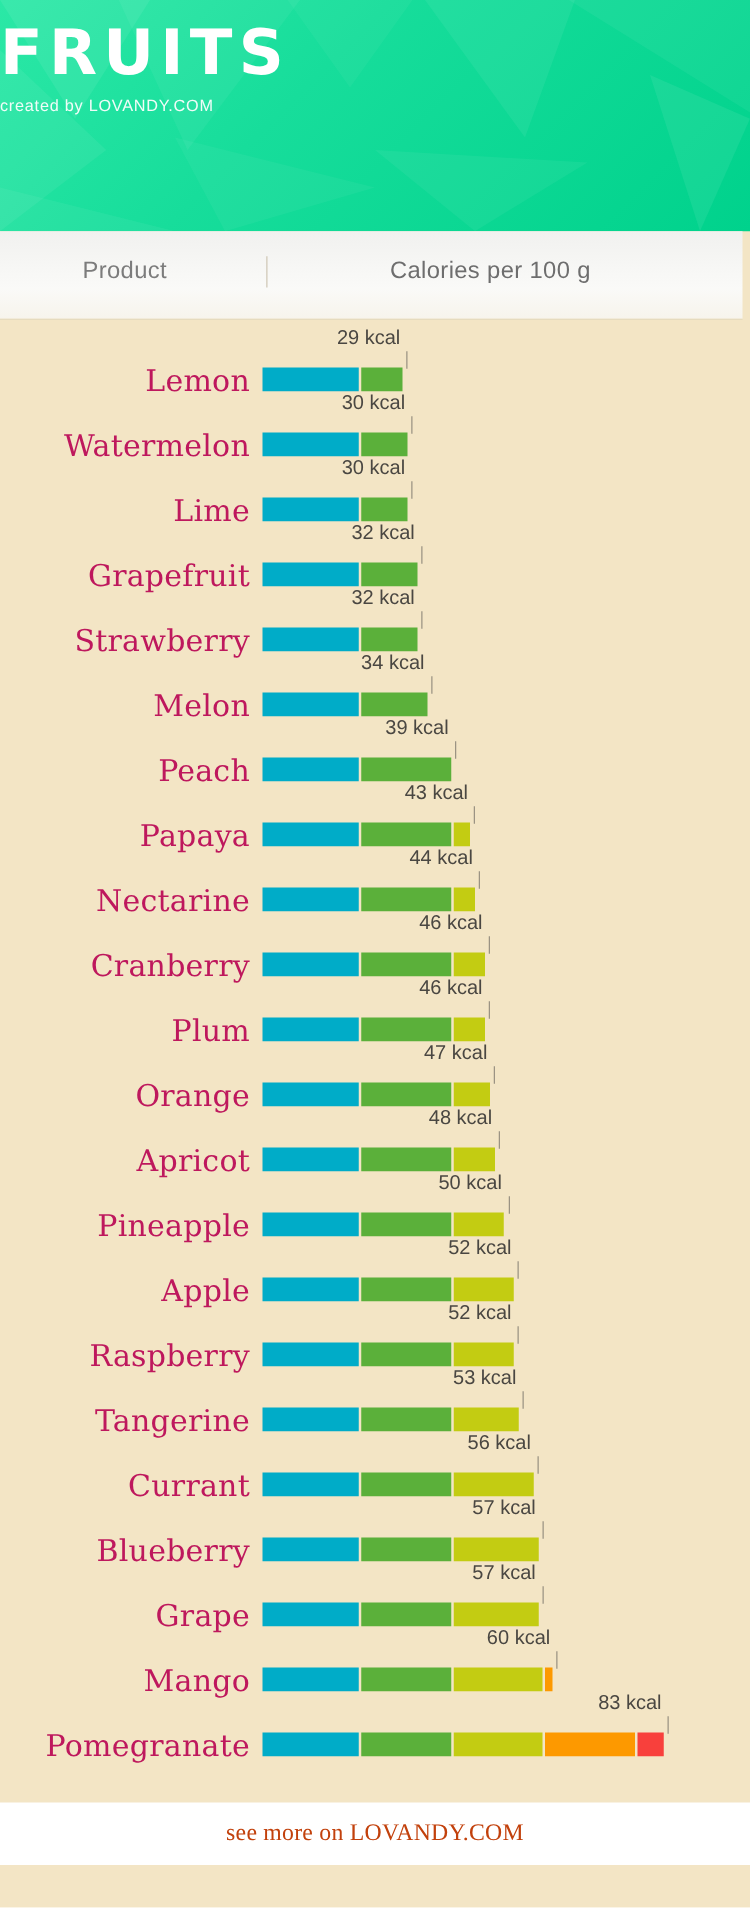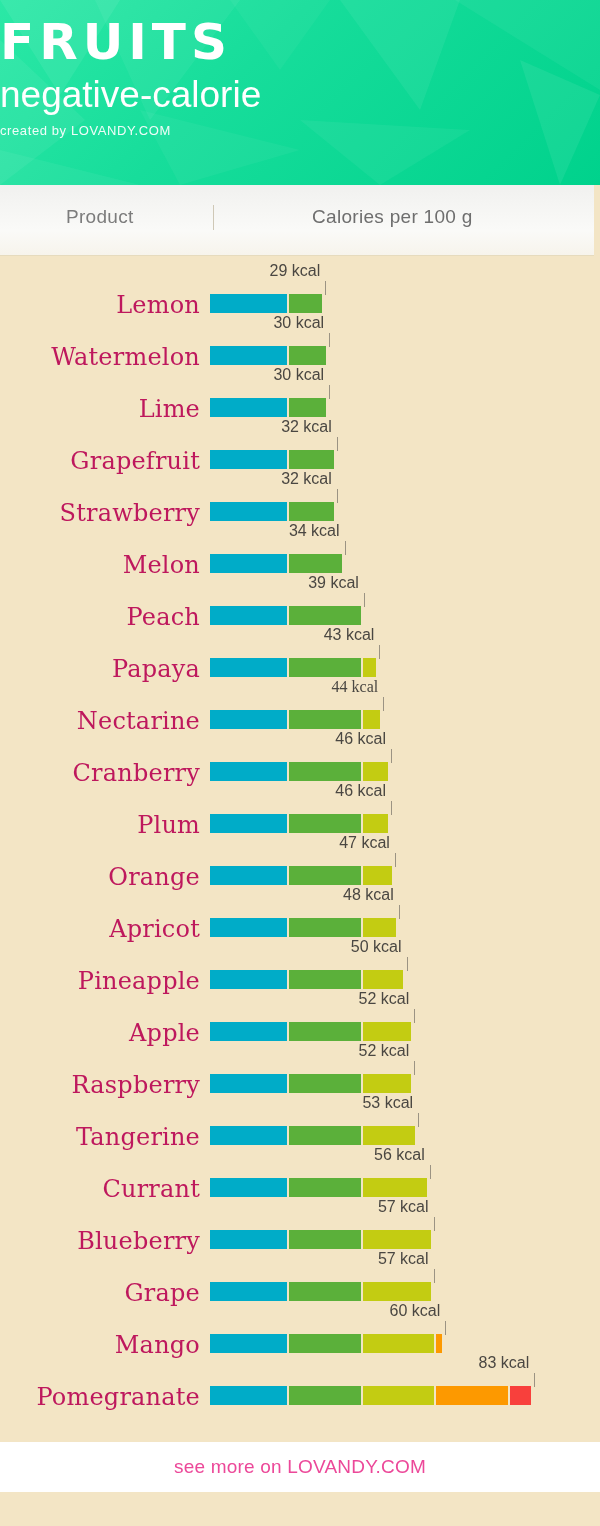--- a/index.html
+++ b/index.html
@@ -158,23 +158,23 @@
   }
   .footer {
     width: 600px;
     height: 50px;
     background: #FFFFFF;
     display: flex;
     align-items: center;
     justify-content: center;
   }
   .footer-text {
-    font-family: Liberation Sans, sans-serif;
+    font-family: Liberation Serif, serif;
     font-size: 19px;
-    color: #ec4899;
+    color: #c2410c;
     letter-spacing: 0.2px;
   }
   .footer-bottom {
     width: 600px;
     height: 26px;
     background: #F3E5C5;
   }
 </style>
 </head>
 <body>
@@ -189,21 +189,20 @@
       <polygon points="230,0 330,0 280,70" fill="#ffffff" opacity="0.04"></polygon>
       <polygon points="340,0 460,0 420,110" fill="#ffffff" opacity="0.06"></polygon>
       <polygon points="455,0 600,0 600,90" fill="#ffffff" opacity="0.05"></polygon>
       <polygon points="520,60 600,95 560,185" fill="#ffffff" opacity="0.07"></polygon>
       <polygon points="140,110 300,150 180,185" fill="#ffffff" opacity="0.045"></polygon>
       <polygon points="300,120 470,130 380,185" fill="#ffffff" opacity="0.05"></polygon>
       <polygon points="0,150 140,185 0,185" fill="#ffffff" opacity="0.05"></polygon>
     </svg>
     <div class="header-inner">
       <h1 class="title-main">FRUITS</h1>
-      <h2 class="title-sub">negative-calorie</h2>
       <p class="title-credit">created by LOVANDY.COM</p>
     </div>
   </div>
 
   <div class="thead">
     <span class="th-product">Product</span>
     <span class="th-divider"></span>
     <span class="th-calories">Calories per 100 g</span>
   </div>
 
@@ -282,21 +281,21 @@
         <div class="kcal" style="left: 380.41px;">43 kcal</div>
       </div>
       <div class="row">
         <div class="row-label">Nectarine</div>
         <div class="bar">
           <div class="seg" style="width: 77.4px; background: rgb(0, 172, 200);"></div>
           <div class="seg" style="width: 71.53px; background: rgb(91, 176, 58);"></div>
           <div class="seg" style="width: 17.35px; background: rgb(195, 204, 18);"></div>
         </div>
         <div class="tick" style="left: 383.28px;"></div>
-        <div class="kcal" style="left: 384.28px; font-family: Liberation Serif, serif;">44 kcal</div>
+        <div class="kcal" style="left: 384.28px;">44 kcal</div>
       </div>
       <div class="row">
         <div class="row-label">Cranberry</div>
         <div class="bar">
           <div class="seg" style="width: 77.4px; background: rgb(0, 172, 200);"></div>
           <div class="seg" style="width: 71.53px; background: rgb(91, 176, 58);"></div>
           <div class="seg" style="width: 25.09px; background: rgb(195, 204, 18);"></div>
         </div>
         <div class="tick" style="left: 391.02px;"></div>
         <div class="kcal" style="left: 392.02px;">46 kcal</div>

